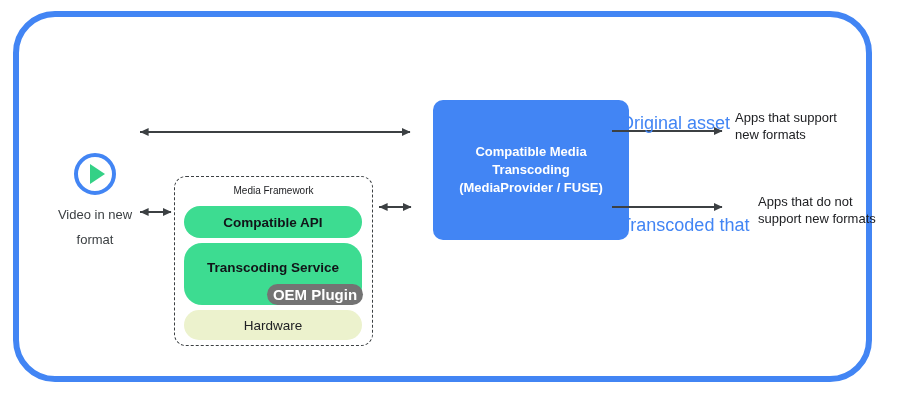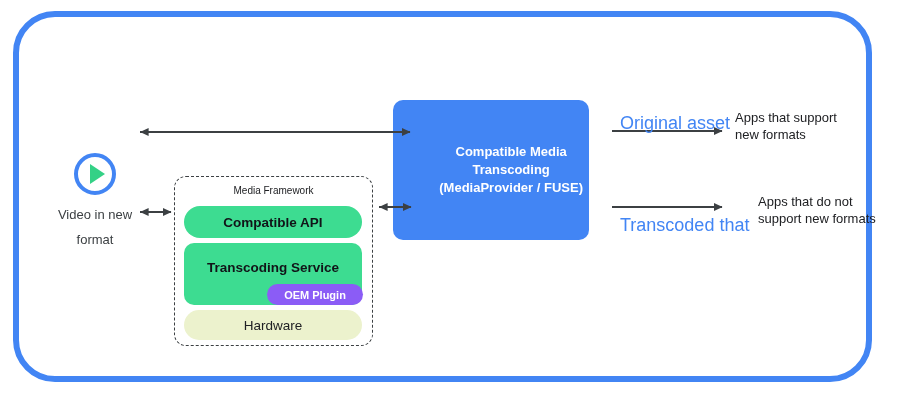--- a/index.html
+++ b/index.html
@@ -113,66 +113,66 @@
     font-size: 13.5px;
     font-weight: bold;
     color: #111418;
   }
   #box-transcoding-service {
     left: 184px;
     top: 243px;
     width: 178px;
     height: 62px;
     background: #3ddc91;
-    border-radius: 10px;
+    border-radius: 18px;
     font-size: 13.5px;
     font-weight: bold;
     color: #111418;
     padding-bottom: 14px;
   }
   #badge-oem-plugin {
     position: absolute;
     left: 267px;
     top: 284px;
     width: 96px;
     height: 21px;
-    background: #8b5cf6;
+    background: #737373;
     border-radius: 11px;
     display: flex;
     align-items: center;
     justify-content: center;
-    font-size: 11px;
+    font-size: 15px;
     font-weight: bold;
     color: #ffffff;
     box-sizing: border-box;
   }
   #box-hardware {
     left: 184px;
     top: 310px;
     width: 178px;
     height: 30px;
     background: #ecf2cd;
     border-radius: 15px;
     font-size: 13.5px;
     font-weight: normal;
     color: #202124;
   }
 
   
   #cmt-box {
     position: absolute;
-    left: 393px;
+    left: 433px;
     top: 100px;
     width: 196px;
     height: 140px;
     background: #4285f4;
     border-radius: 10px;
     display: flex;
     align-items: center;
-    justify-content: flex-end;
+    justify-content: center;
     box-sizing: border-box;
   }
   #cmt-box-label {
     color: #ffffff;
     font-size: 13px;
     font-weight: bold;
     line-height: 18px;
     text-align: center;
     white-space: pre-line;
     padding: 0 6px;

